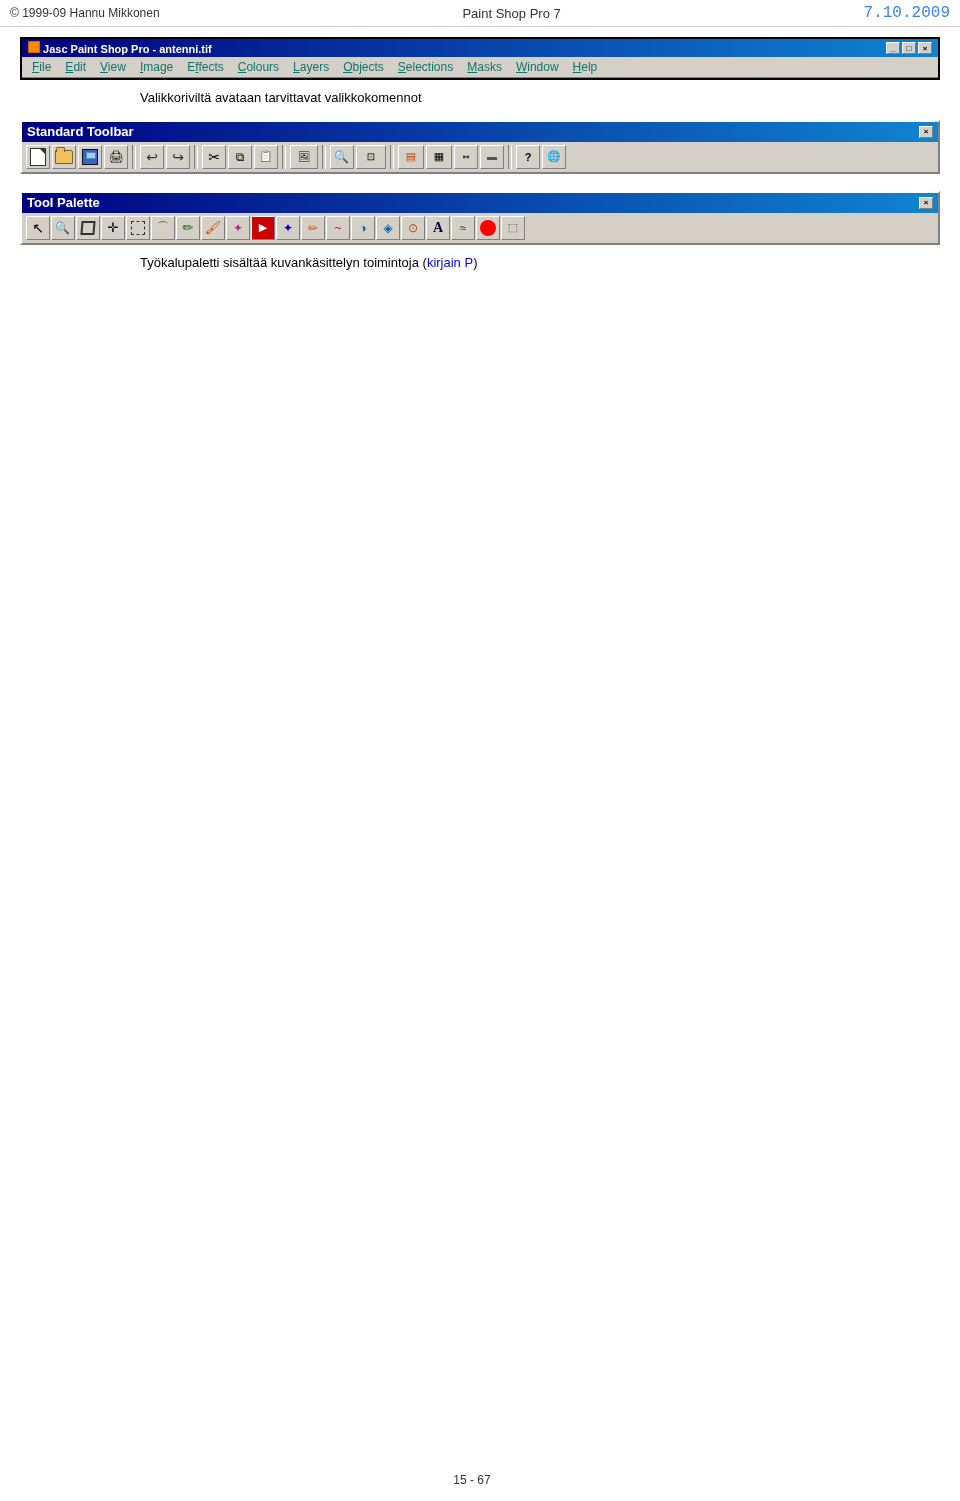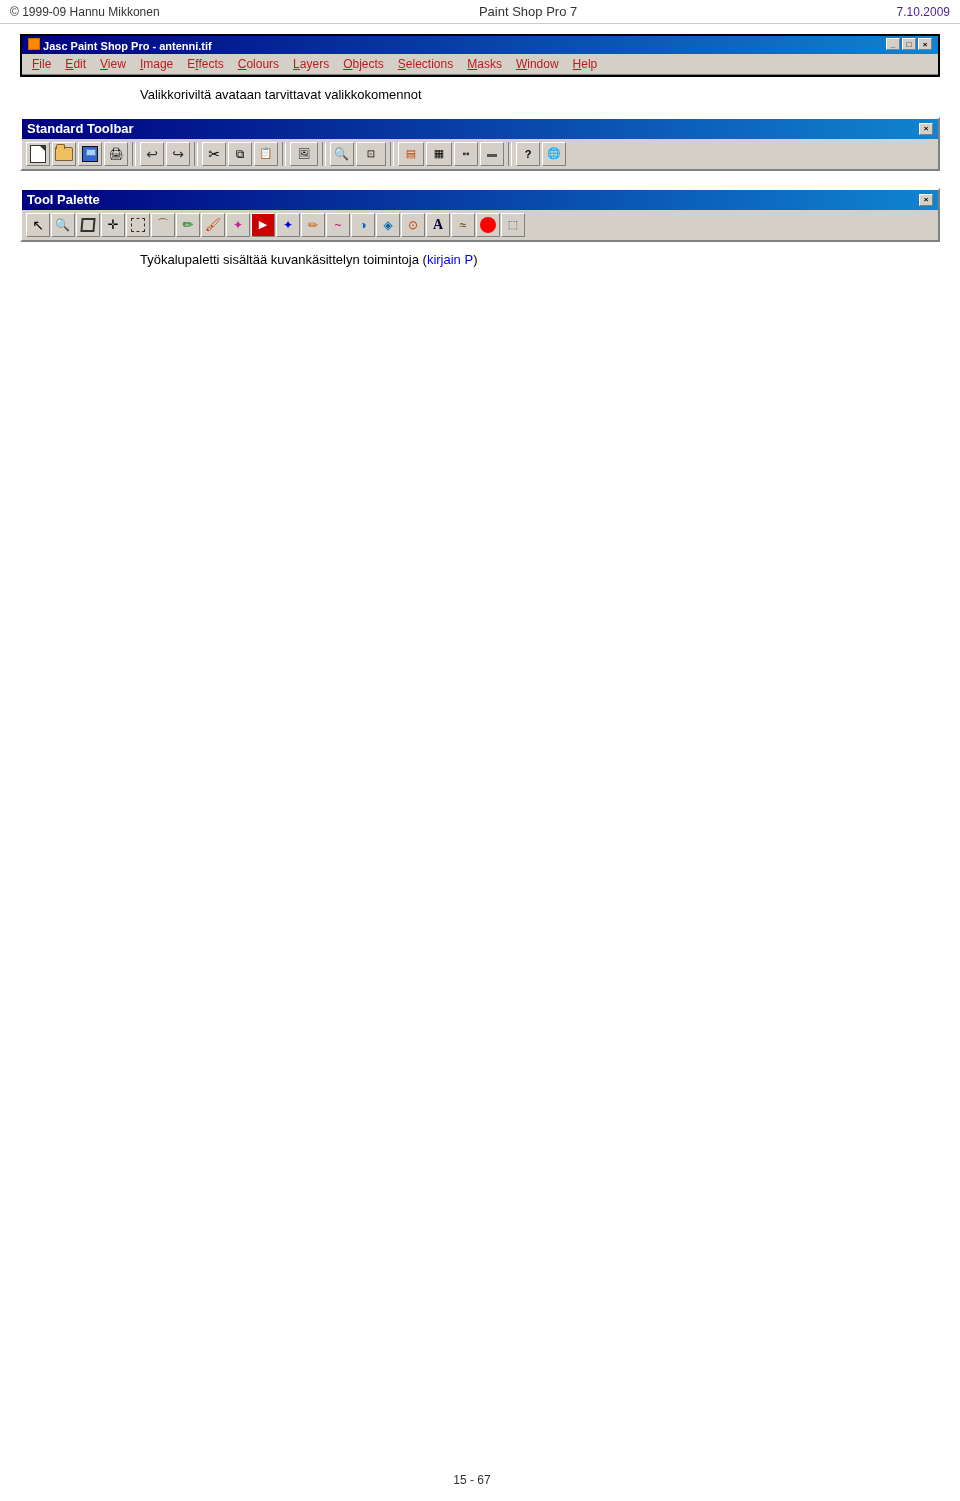--- a/index.html
+++ b/index.html
@@ -23,22 +23,23 @@
     }
     .page-header .copyright {
       font-size: 12px;
       color: #333;
     }
     .page-header .app-title {
       font-size: 13px;
       color: #333;
     }
     .page-header .date {
-      font-size: 12px;
-      color: #4c1d95;
+      font-size: 16px;
+      color: #3b82f6;
+      font-family: Liberation Mono, monospace;
     }
 
     
     .main-content {
       padding: 10px 20px;
     }
 
     .titlebar-icon {
       width: 14px;
       height: 14px;
@@ -62,21 +63,21 @@
       padding: 2px 4px;
       display: flex;
       align-items: center;
       gap: 2px;
       font-size: 12px;
     }
 
     .menubar-item {
       padding: 1px 6px;
       cursor: pointer;
-      color: #b91c1c;
+      color: #0f766e;
     }
 
     
     .menu-desc {
       font-size: 13px;
       color: #000;
       margin: 8px 0 12px 120px;
       line-height: 1.5;
     }
 
@@ -258,21 +259,21 @@
     }
 
     .win-title-blue {
       background: linear-gradient(to right, #000080, #1084d0);
       color: white;
       font-size: 11px;
       font-weight: bold;
       padding: 2px 6px;
       display: flex;
       justify-content: space-between;
-      align-items: flex-start;
+      align-items: center;
       height: 18px;
     }
 
     .win-titlebar-btns {
       display: flex; gap: 2px;
     }
 
     .win-small-btn {
       width: 14px; height: 12px;
       background: #d4d0c8;

